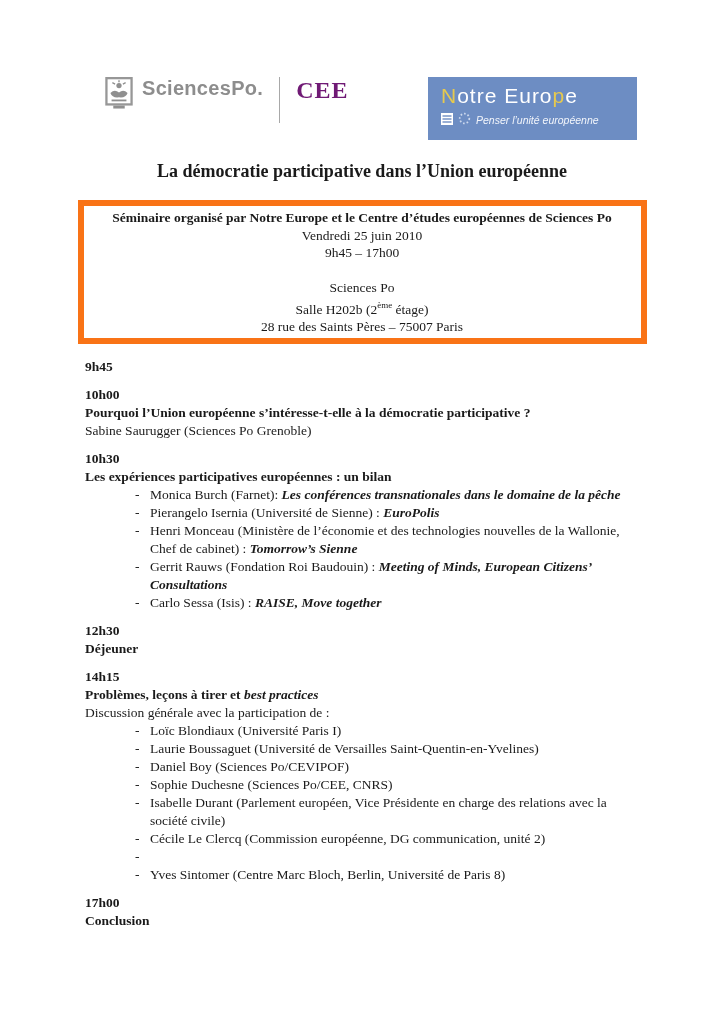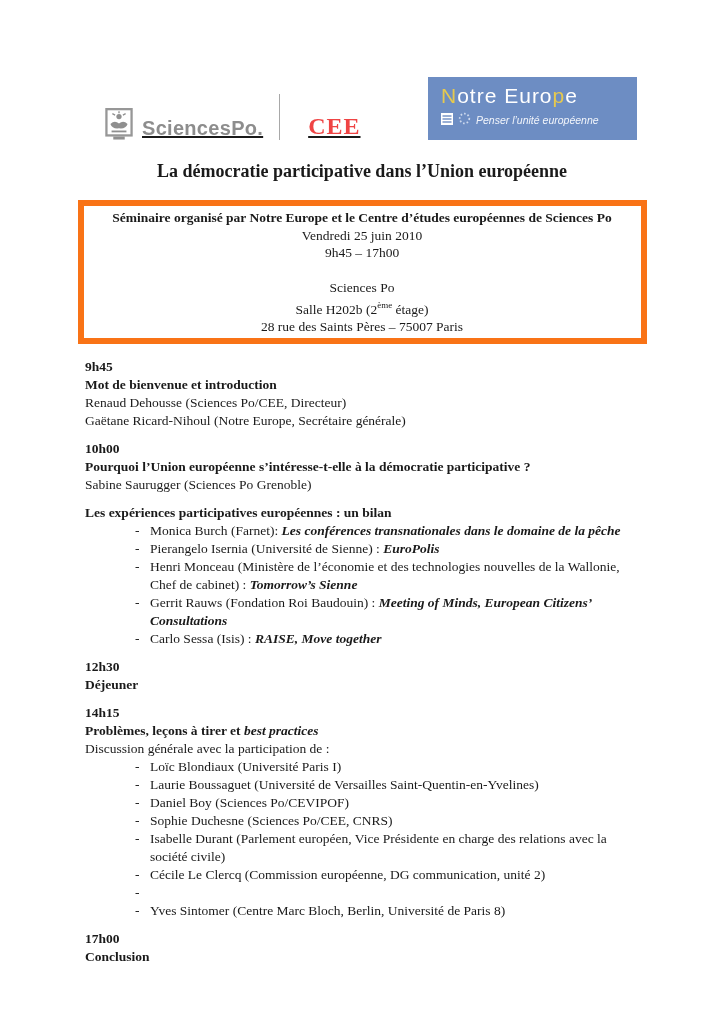--- a/index.html
+++ b/index.html
@@ -11,30 +11,30 @@
     overflow: hidden;
   }
   .page { position: relative; width: 724px; height: 1024px; background: #fff; }
 
   
   .header {
     padding: 77px 87px 0 105px;
     display: flex; justify-content: space-between; align-items: flex-start;
     height: 140px;
   }
-  .sp-logo { display: flex; align-items: flex-end; height: 63px; text-decoration: underline; }
+  .sp-logo { display: flex; align-items: flex-start; height: 63px; }
   .crest { display: inline-flex; margin-right: 9px; }
   .sp-name {
     font-family: "Liberation Sans", sans-serif;
     font-size: 20px; font-weight: 600; color: #8d8d8d; letter-spacing: 0.3px;
   }
   .divider { width: 1px; height: 46px; background: #a8a8a8; margin: 0 16px; }
   .cee {
     font-family: "Liberation Serif", serif;
-    font-size: 24px; font-weight: bold; color: #ef4444; letter-spacing: 1px; margin-left: 12px;
+    font-size: 24px; font-weight: bold; color: #701a75; letter-spacing: 1px;
   }
   .ne-box {
     width: 209px; height: 63px; background: #6d8dc3;
     padding: 7px 0 12px 13px;
   }
   .ne-name {
     font-family: "Liberation Sans", sans-serif;
     font-size: 21px; color: #ffffff; letter-spacing: 1px; line-height: 23px;
     white-space: nowrap;
   }
@@ -134,36 +134,32 @@
     <div class="blank-line"></div>
     <div>Sciences Po</div>
     <div><span>Salle H202b (2</span><span class="sup">ème</span><span> étage)</span></div>
     <div>28 rue des Saints Pères – 75007 Paris</div>
   </div>
 
   <div class="schedule">
 
     <div class="item">
       <div class="time">9h45</div>
-      <div class="body-col">
-        <div class="item-title">Mot de bienvenue et introduction</div>
-        <div class="line">Renaud Dehousse (Sciences Po/CEE, Directeur)</div>
-        <div class="line">Gaëtane Ricard-Nihoul (Notre Europe, Secrétaire générale)</div>
-      </div>
     </div>
 
     <div class="item">
       <div class="time">10h00</div>
       <div class="body-col">
         <div class="item-title narrow">Pourquoi l’Union européenne s’intéresse-t-elle à la démocratie participative ?</div>
         <div class="line">Sabine Saurugger (Sciences Po Grenoble)</div>
       </div>
     </div>
 
     <div class="item">
+      <div class="time">10h30</div>
       <div class="body-col">
         <div class="item-title">Les expériences participatives européennes : un bilan</div>
         <div class="bullet">
           <span class="dash">-</span>
           <span class="btext"><span>Monica Burch (Farnet): </span><span class="em">Les conférences transnationales dans le domaine de la pêche</span></span>
         </div>
         <div class="bullet">
           <span class="dash">-</span>
           <span class="btext"><span>Pierangelo Isernia (Université de Sienne) : </span><span class="em">EuroPolis</span></span>
         </div>

